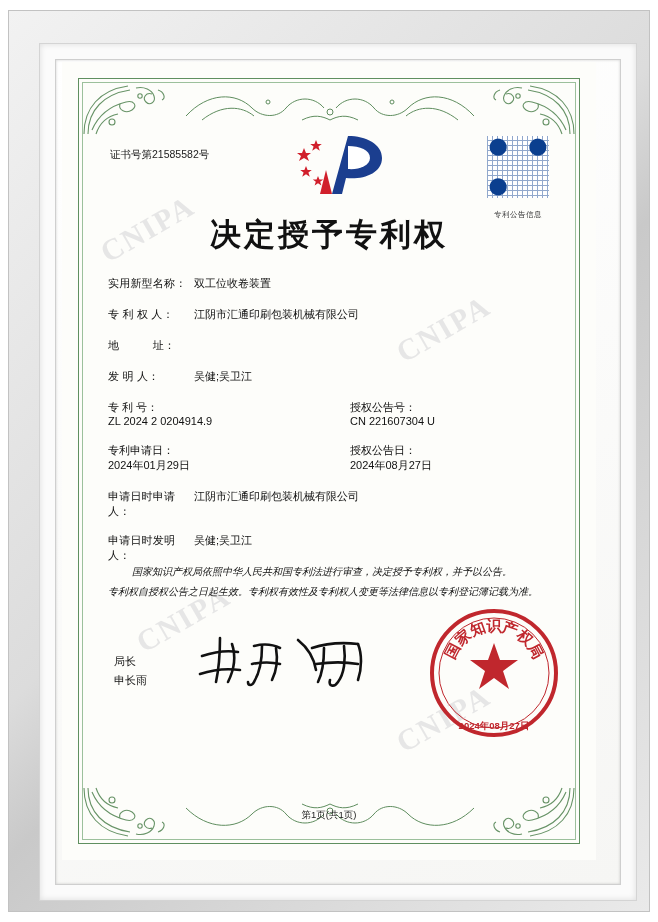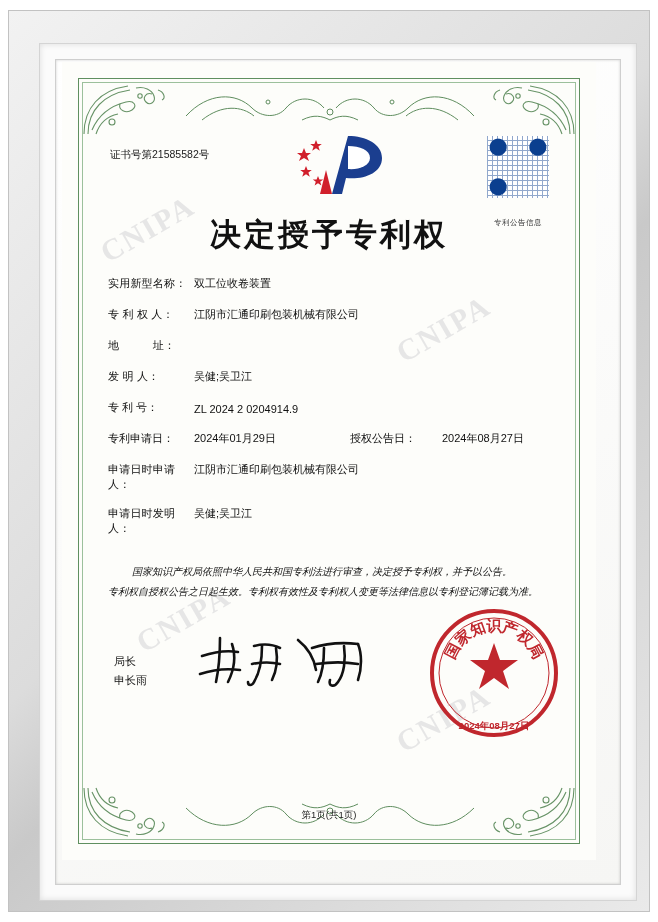--- a/index.html
+++ b/index.html
@@ -149,21 +149,21 @@
     content:"";
     position:absolute; inset:0;
     background:
       radial-gradient(circle at 18% 18%, #0b3f8f 0 8px, transparent 9px),
       radial-gradient(circle at 82% 18%, #0b3f8f 0 8px, transparent 9px),
       radial-gradient(circle at 18% 82%, #0b3f8f 0 8px, transparent 9px),
       linear-gradient(120deg, rgba(255,255,255,0.55) 0 100%);
     mix-blend-mode: normal;
   }
   .qr-label {
-    margin-top: 20px;
+    margin-top: 12px;
     font-size: 7.5px;
     color: #333;
     letter-spacing: 0.5px;
   }
 
   .title {
     position: absolute;
     left: 0; right: 0; top: 152px;
     text-align: center;
     font-family: "Liberation Serif", serif;
@@ -193,21 +193,22 @@
     color: #111;
     letter-spacing: 0.2px;
   }
   .val {
     flex: 1;
     color: #111;
   }
   .row2 { display:flex; margin-bottom:16px; }
   .col {
     display: flex;
-    align-items: flex-end;
+    align-items: flex-start;
+    flex-direction: column;
   }
   .col.left { width: 242px; }
   .col .lbl2 { width: 86px; flex:none; }
   .col .lbl3 { width: 92px; flex:none; }
 
   
   .statement {
     position: absolute;
     left: 46px; top: 500px;
     width: 442px;
@@ -400,20 +401,24 @@
 
     <div class="row">
       <div class="lbl">发 明 人：</div>
       <div class="val">吴健;吴卫江</div>
     </div>
 
     <div class="row2">
       <div class="col left">
         <div class="lbl2">专 利 号：</div>
         <div class="val">ZL 2024 2 0204914.9</div>
+      </div>
+      <div class="col">
+        <div class="lbl3">授权公告号：</div>
+        <div class="val">CN 221607304 U</div>
       </div>
     </div>
 
     <div class="row2">
       <div class="col left">
         <div class="lbl2">专利申请日：</div>
         <div class="val">2024年01月29日</div>
       </div>
       <div class="col">
         <div class="lbl3">授权公告日：</div>

